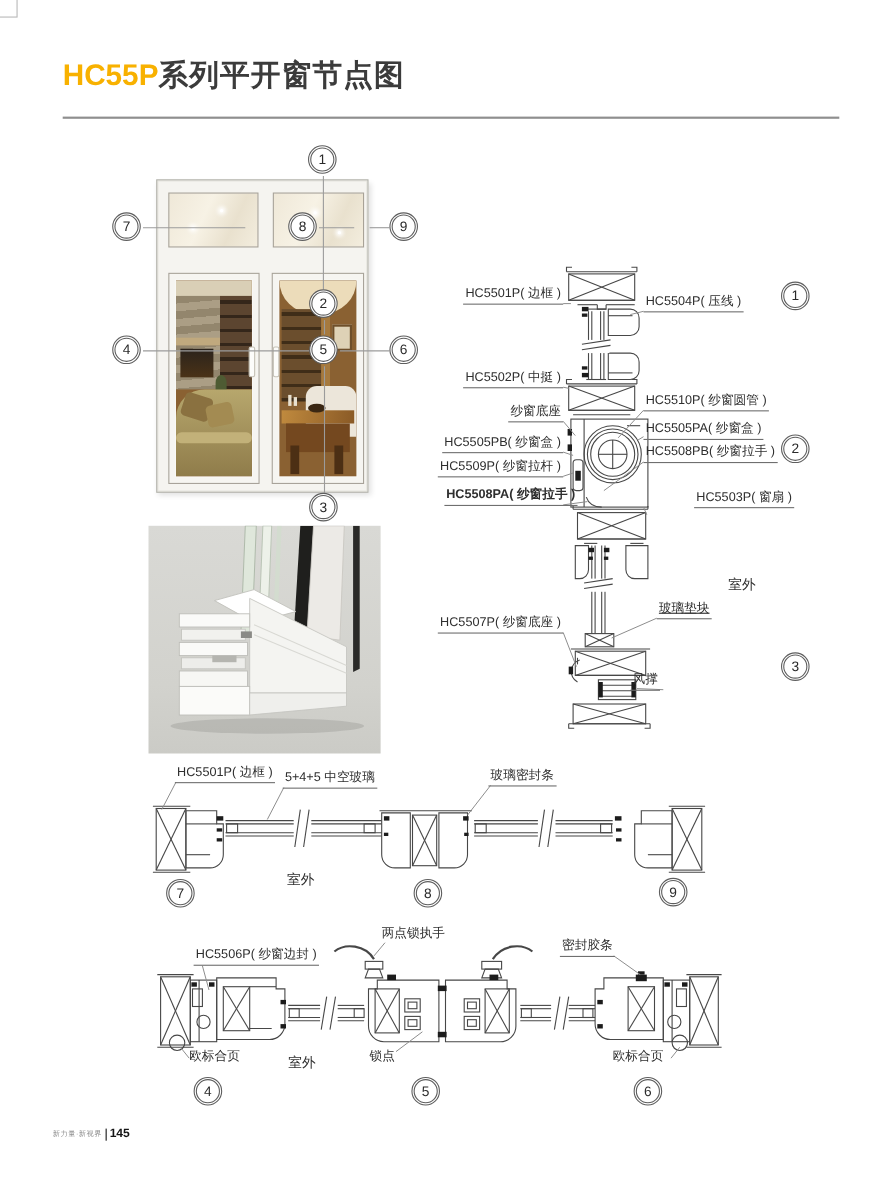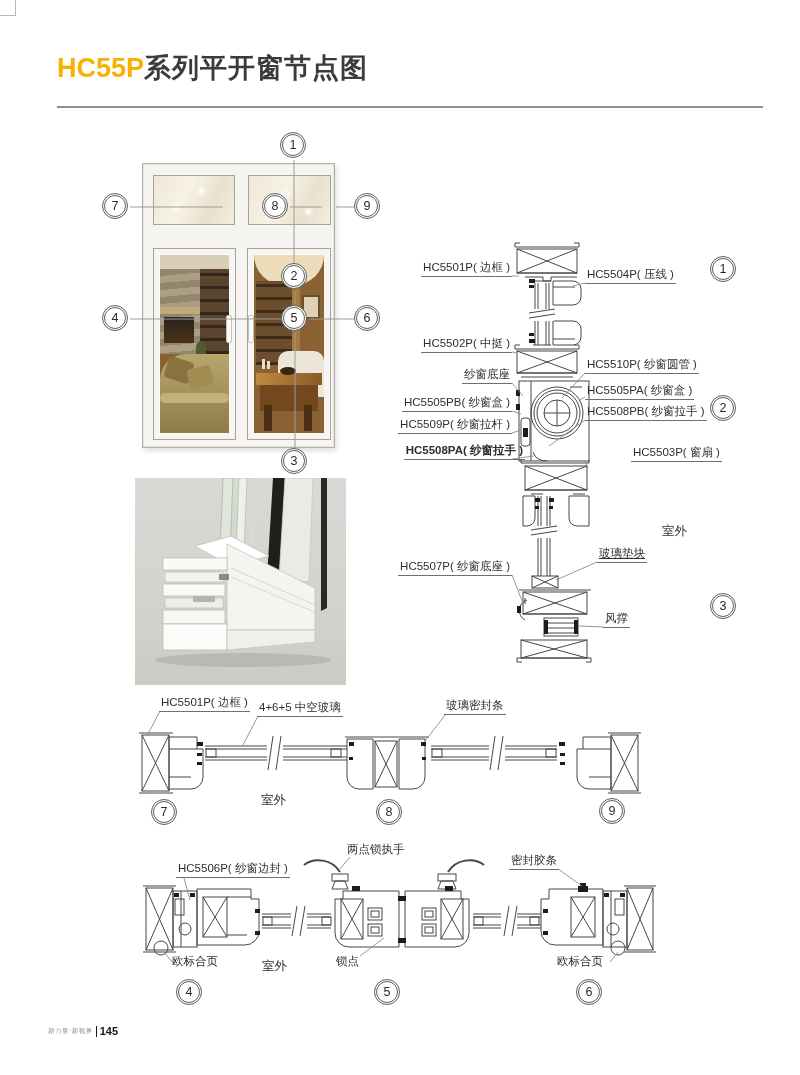--- a/index.html
+++ b/index.html
@@ -458,24 +458,24 @@
   <div class="lbl" style="right:275px;top:444px;font-weight:bold;">HC5508PA( 纱窗拉手 )</div>
   <div class="lbl" style="right:288px;top:560px;">HC5507P( 纱窗底座 )</div>
 
   <div class="lbl" style="left:585px;top:268px;">HC5504P( 压线 )</div>
   <div class="lbl" style="left:585px;top:358px;">HC5510P( 纱窗圆管 )</div>
   <div class="lbl" style="left:585px;top:384px;">HC5505PA( 纱窗盒 )</div>
   <div class="lbl" style="left:585px;top:405px;">HC5508PB( 纱窗拉手 )</div>
   <div class="lbl" style="left:585px;top:446px;margin-left:46px;">HC5503P( 窗扇 )</div>
   <div class="lbl plain big" style="left:662px;top:525px;">室外</div>
   <div class="lbl" style="left:597px;top:547px;text-decoration:underline;">玻璃垫块</div>
-  <div class="lbl" style="left:603px;top:612px;text-align:right;">风撑</div>
+  <div class="lbl" style="left:573px;top:612px;text-align:right;">风撑</div>
 
   <div class="lbl" style="left:159px;top:696px;">HC5501P( 边框 )</div>
-  <div class="lbl" style="left:257px;top:701px;">4+6+5 中空玻璃</div>
+  <div class="lbl" style="left:257px;top:701px;">5+4+5 中空玻璃</div>
   <div class="lbl" style="left:444px;top:699px;">玻璃密封条</div>
   <div class="lbl plain big" style="left:261px;top:794px;">室外</div>
 
   <div class="lbl" style="left:176px;top:862px;">HC5506P( 纱窗边封 )</div>
   <div class="lbl plain" style="left:347px;top:843px;">两点锁执手</div>
   <div class="lbl" style="left:509px;top:854px;">密封胶条</div>
   <div class="lbl plain" style="left:172px;top:955px;">欧标合页</div>
   <div class="lbl plain big" style="left:262px;top:960px;">室外</div>
   <div class="lbl plain" style="left:336px;top:955px;">锁点</div>
   <div class="lbl plain" style="left:557px;top:955px;">欧标合页</div>

